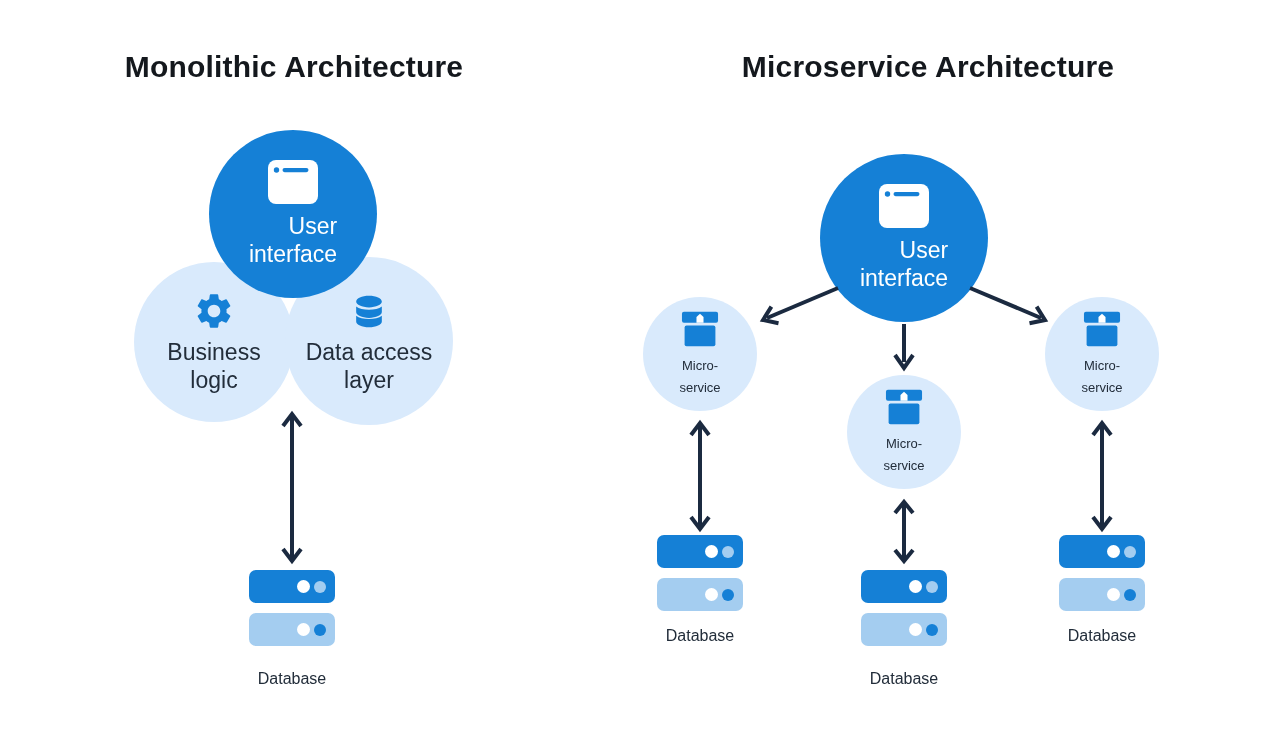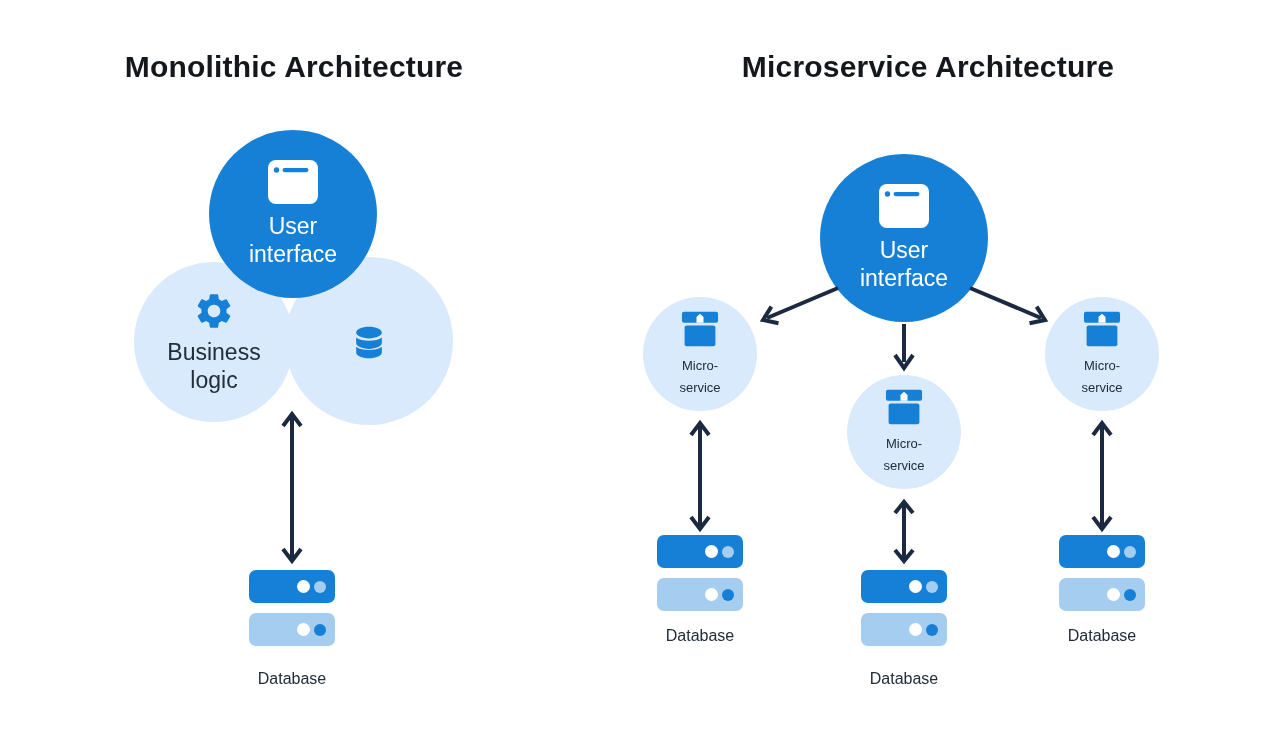--- a/index.html
+++ b/index.html
@@ -14,21 +14,21 @@
     color:var(--title-text,#14181d);z-index:2;
   }
   .node-circle{
     position:absolute;border-radius:50%;z-index:2;
     display:flex;flex-direction:column;align-items:center;justify-content:center;
   }
   .node-circle.primary{background:var(--primary-blue,#1580d6);color:#fff;}
   .node-circle.light{background:var(--light-circle-blue,#d9eafc);color:var(--node-text,#222d3a);}
   .node-icon{display:block;line-height:0;}
   .node-label{text-align:center;white-space:pre-line;}
-  .big-label{font-size:23px;line-height:28px;margin-top:8px;}
+  .big-label{font-size:23px;line-height:28px;margin-top:8px;text-align:right;}
   .mid-label{font-size:23px;line-height:28px;margin-top:6px;}
   .small-label{font-size:13px;line-height:22px;margin-top:6px;}
   .arrows{position:absolute;left:0;top:0;z-index:3;}
   .arrow path{stroke:var(--arrow-navy,#1b2a40);stroke-width:4;fill:none;stroke-linejoin:miter;}
   .server-stack{position:absolute;z-index:2;}
   .server{
     width:86px;height:33px;border-radius:7px;box-sizing:border-box;
     display:flex;align-items:center;justify-content:flex-end;gap:4px;padding-right:9px;
   }
   .server.dark{background:var(--primary-blue,#1580d6);margin-bottom:10px;}
@@ -98,20 +98,22 @@
       <div class="node-label mid-label">Business
 logic</div>
     </div>
 
     <div class="node-circle light" style="left:285px;top:257px;width:168px;height:168px;">
       <span class="node-icon">
         <svg width="46" height="44" viewBox="0 0 24 24">
             <path class="fill-primary" d="M12 10.6c-3.87 0-7-1.42-7-3.17S8.13 4.25 12 4.25s7 1.43 7 3.18-3.13 3.17-7 3.17Zm-7-.55v3.1c0 1.75 3.13 3.17 7 3.17s7-1.42 7-3.17v-3.1c-1.5 1.2-4.15 1.8-7 1.8s-5.5-.6-7-1.8Zm0 5.1v3.1c0 1.75 3.13 3.18 7 3.18s7-1.43 7-3.18v-3.1c-1.5 1.2-4.15 1.8-7 1.8s-5.5-.6-7-1.8Z"></path>
           </svg>
       </span>
+      <div class="node-label mid-label">Data access
+layer</div>
     </div>
 
     <div class="node-circle primary" style="left:209px;top:130px;width:168px;height:168px;">
       <span class="node-icon">
         <svg width="50" height="44" viewBox="0 0 50 44">
             <rect class="fill-white" x="0" y="0" width="50" height="44" rx="8"></rect>
             <circle class="fill-primary" cx="8.5" cy="10" r="2.7"></circle>
             <rect class="fill-primary" x="14.5" y="8" width="26" height="4.2" rx="2.1"></rect>
           </svg>
       </span>

